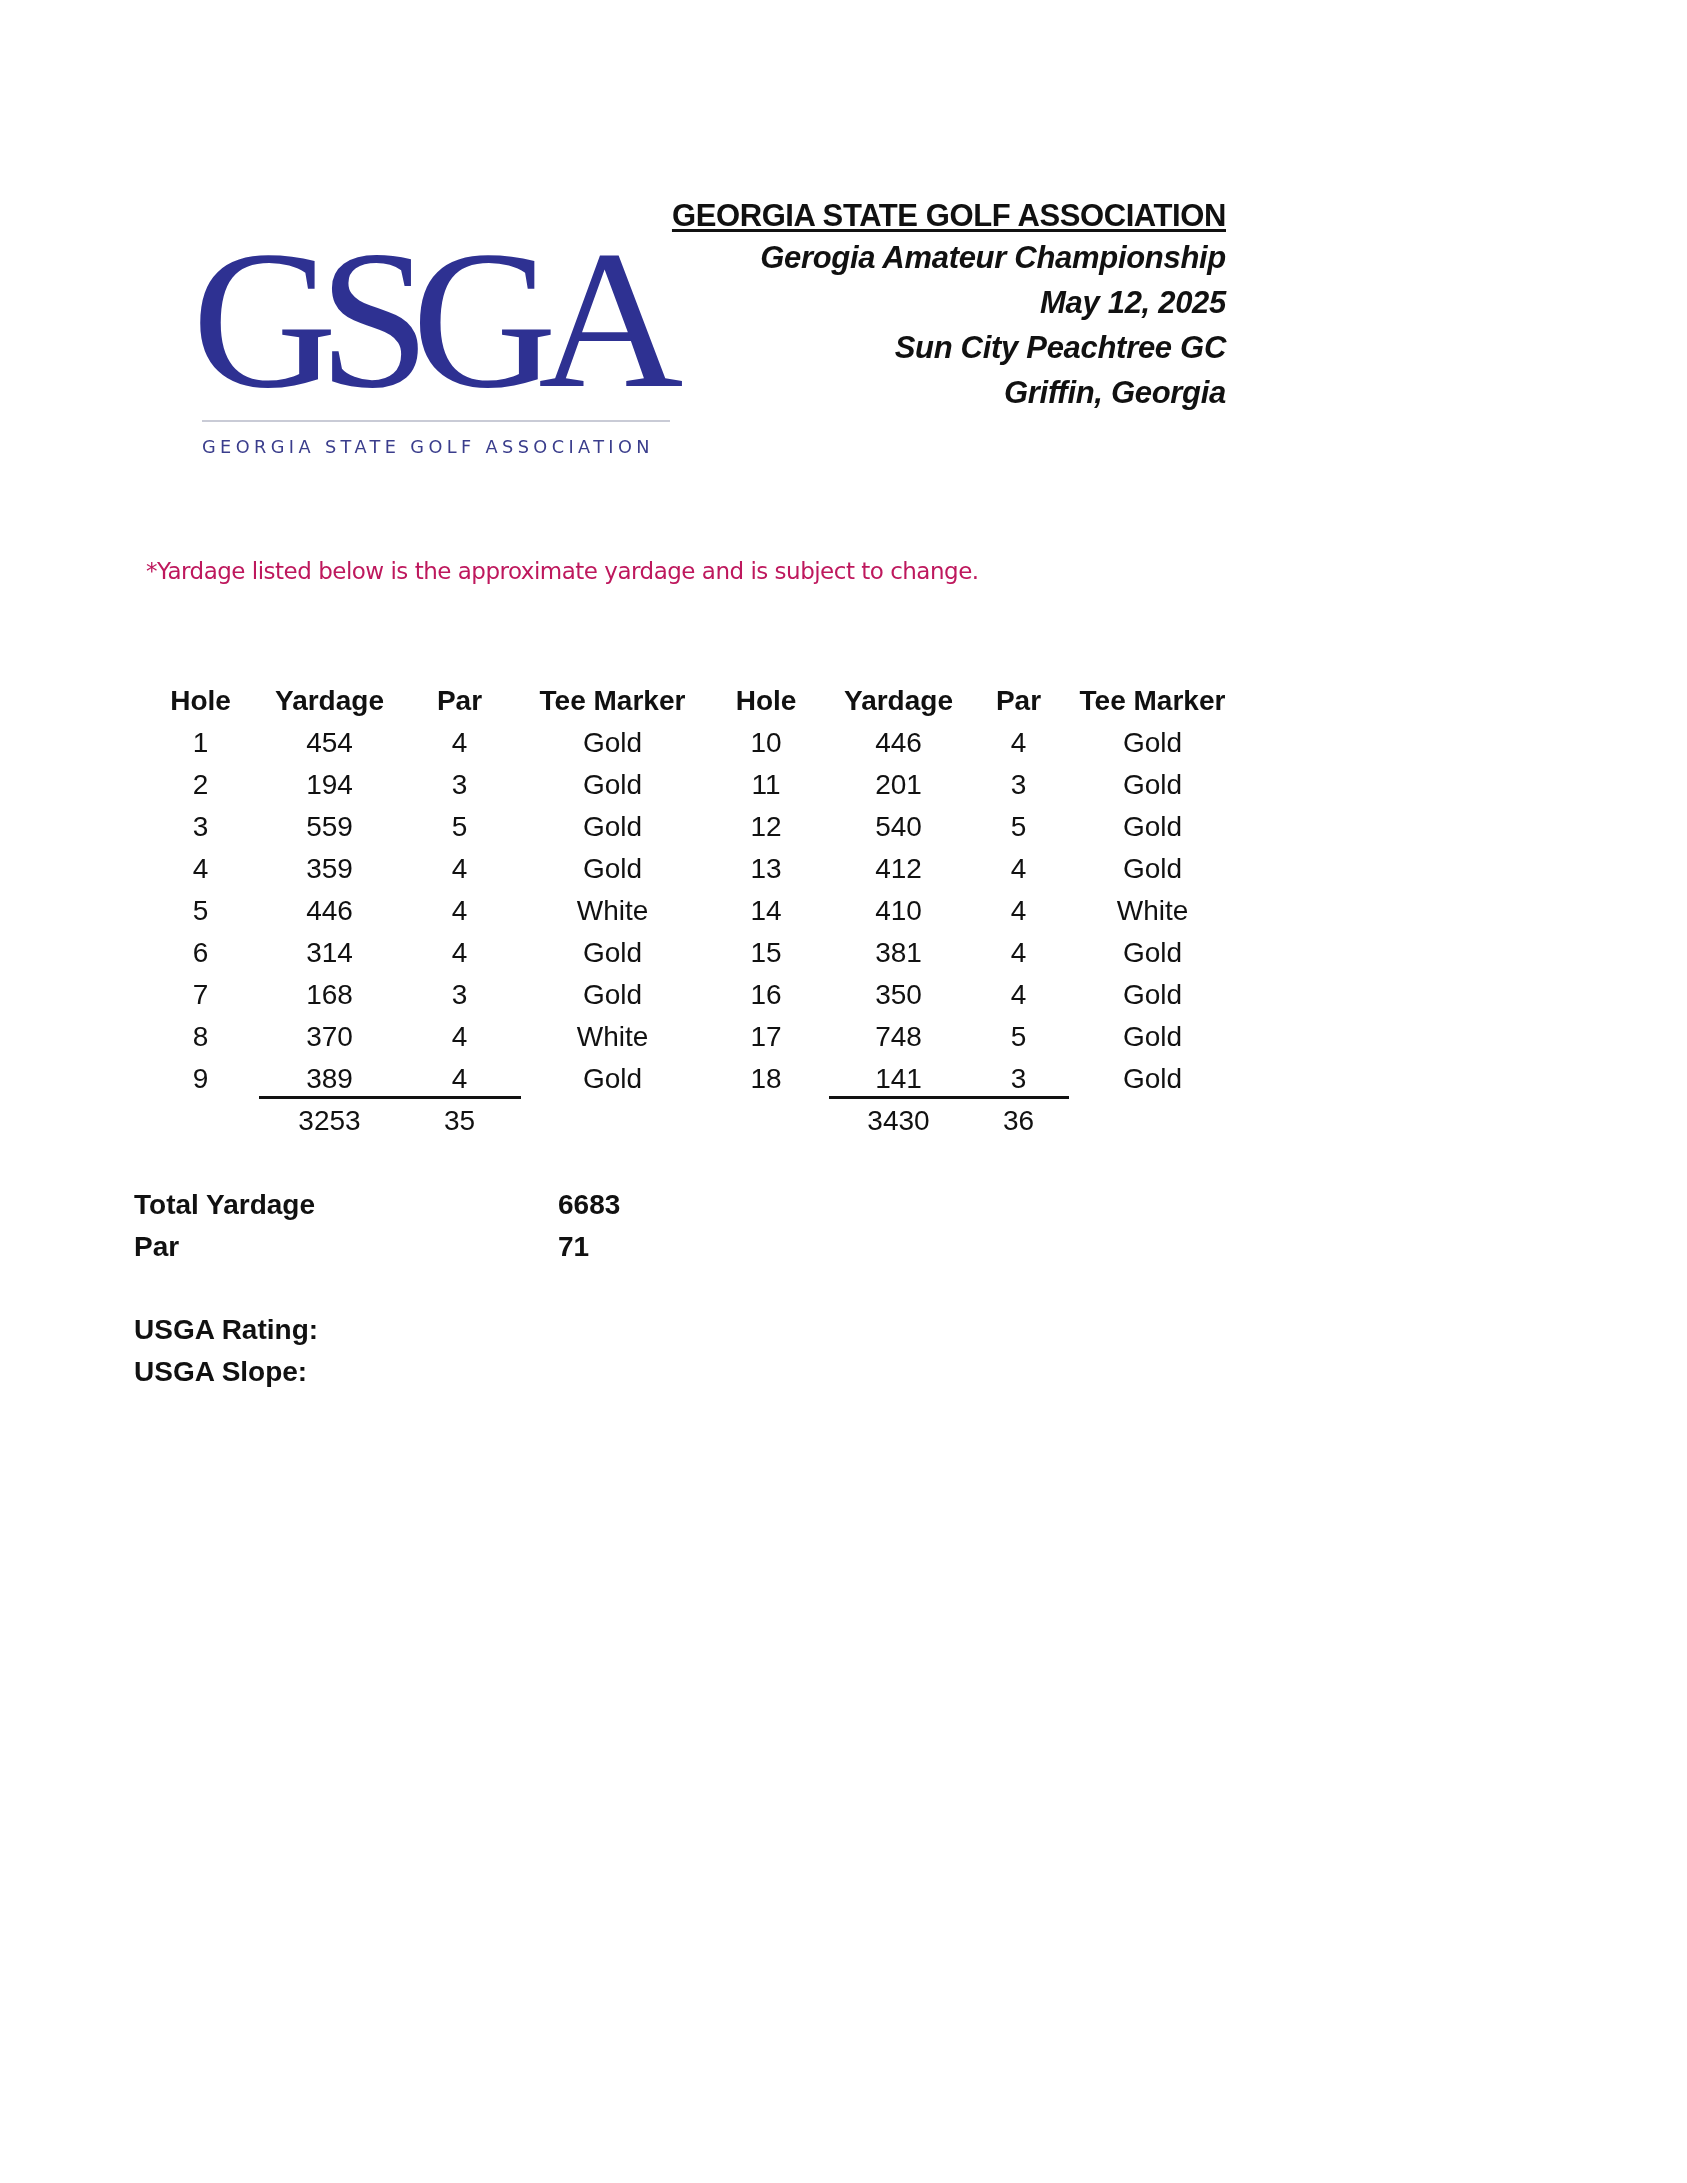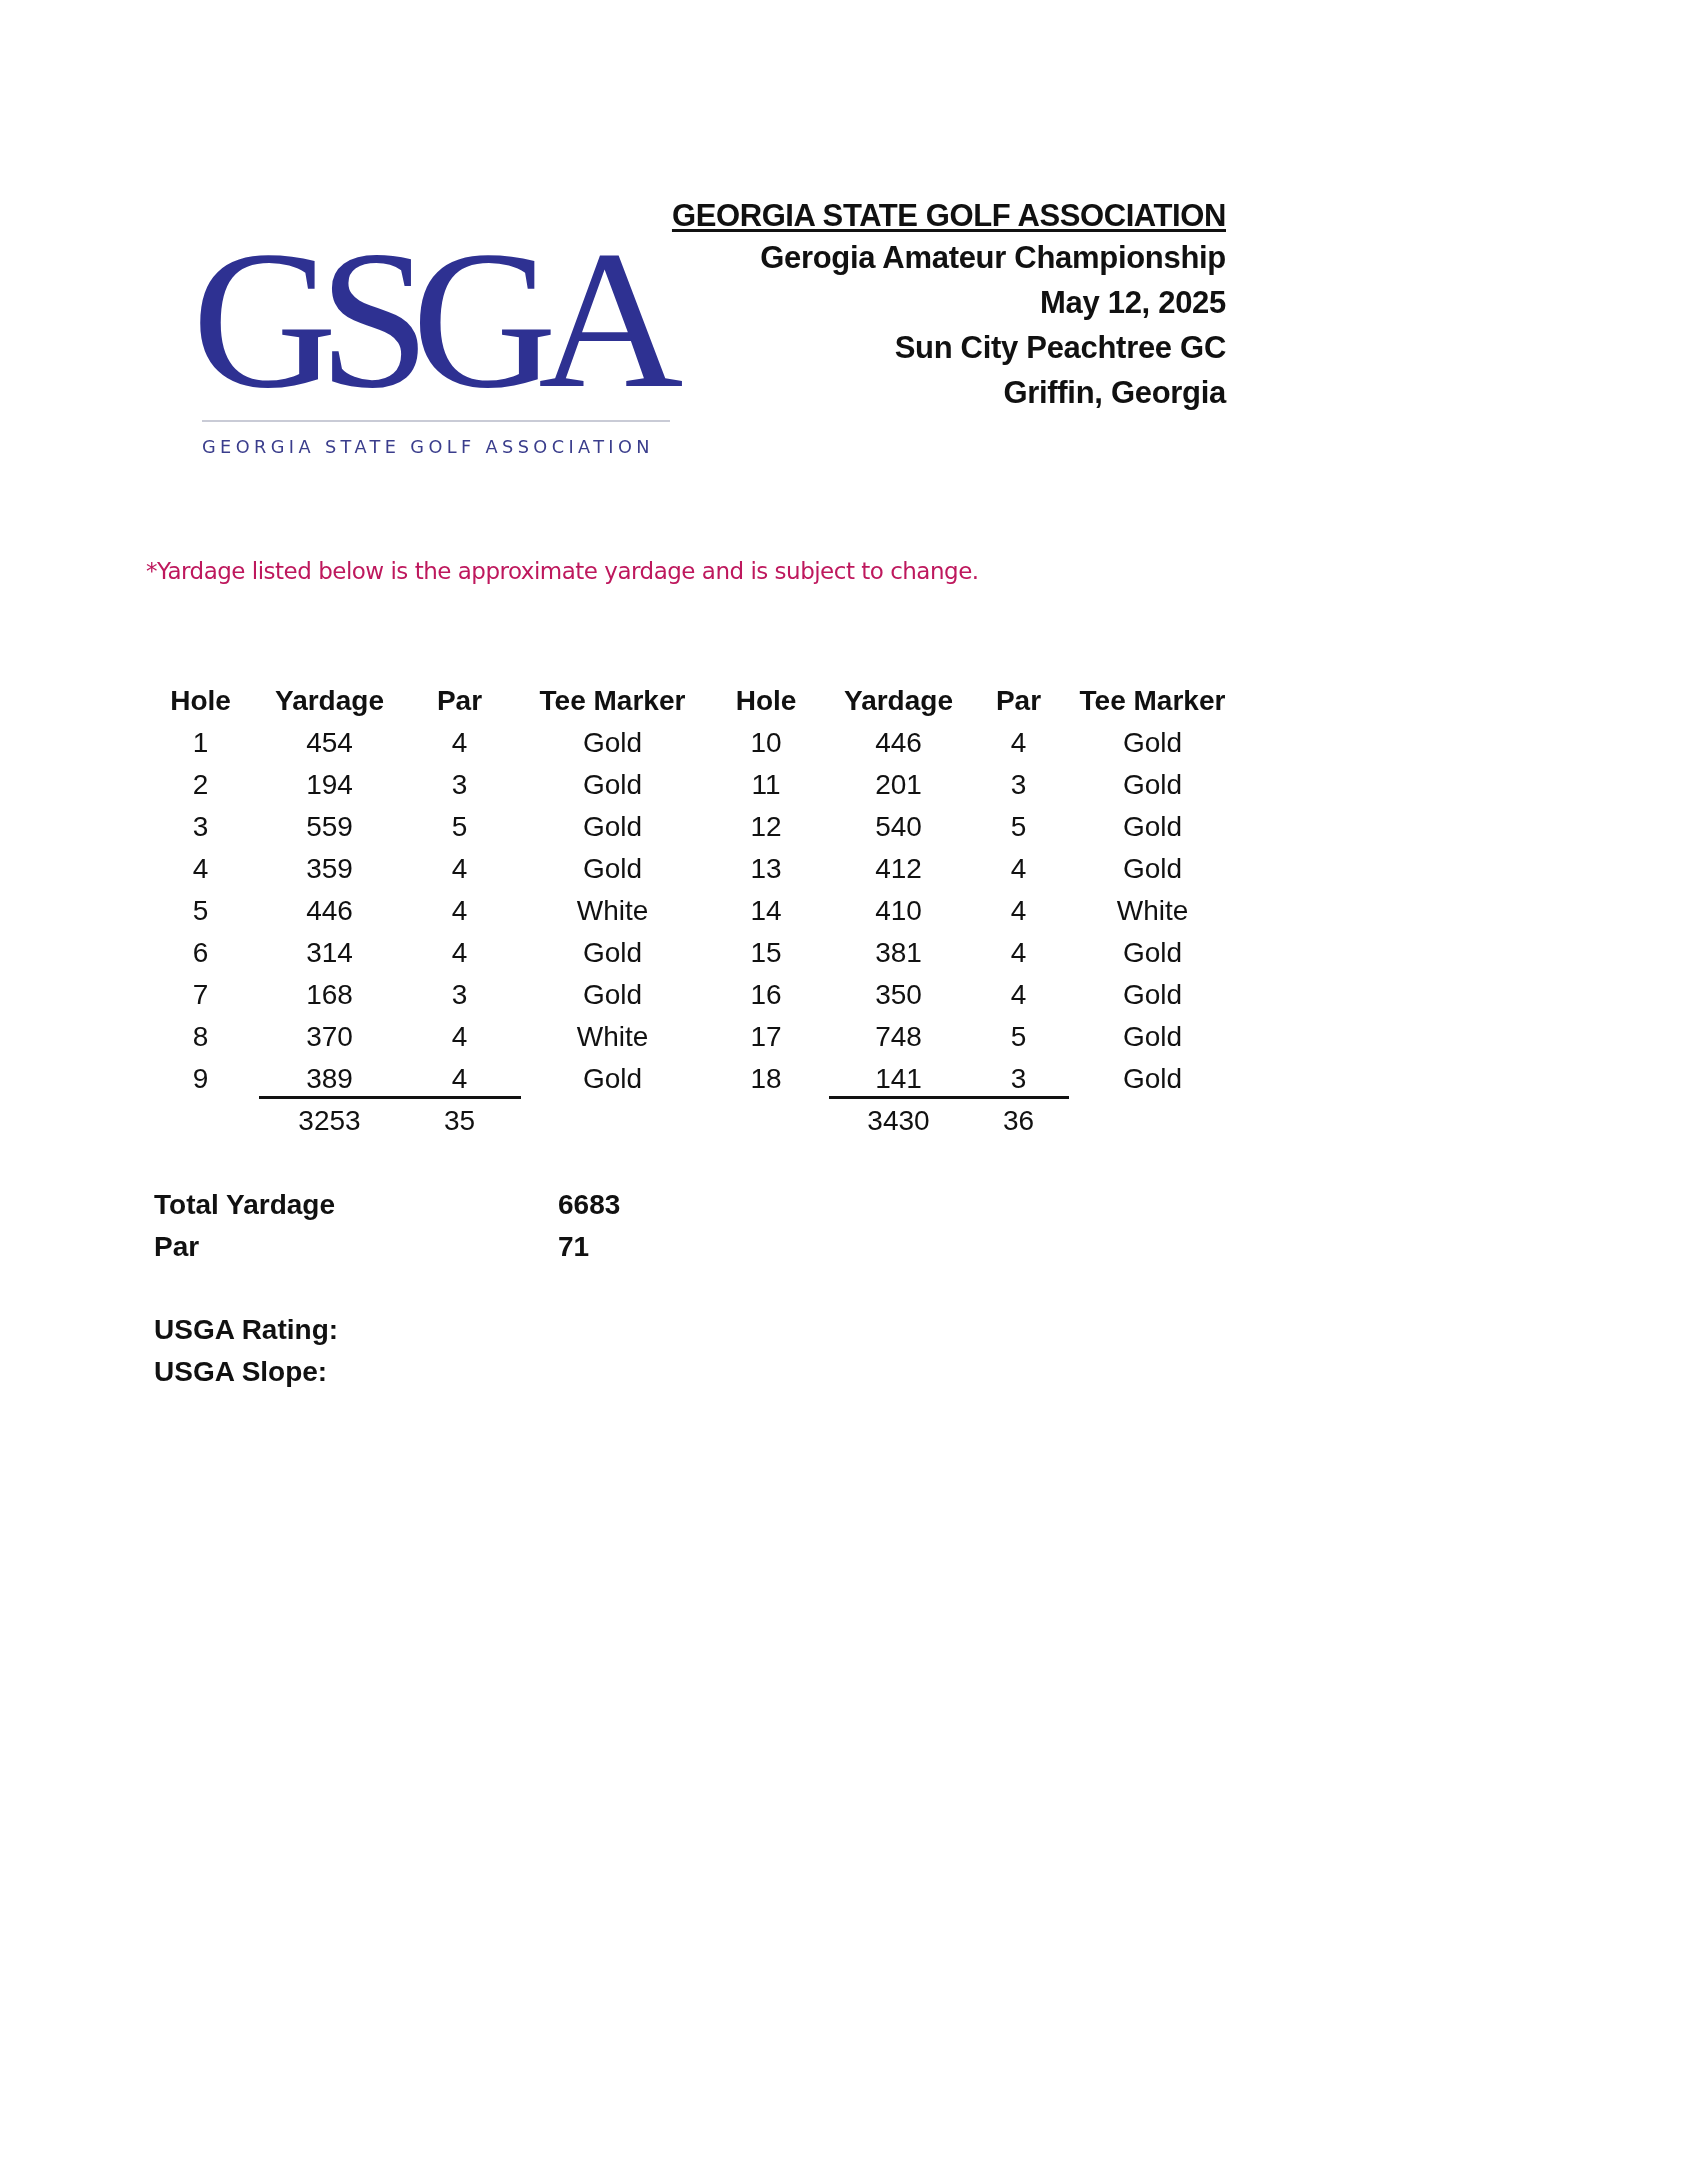--- a/index.html
+++ b/index.html
@@ -11,21 +11,21 @@
   .logo-mark { position: absolute; left: 0; top: 0; width: 485px; height: 152px;
     font-family: "Liberation Serif", serif; font-size: 201px; line-height: 152px; color: #2e3192;
     letter-spacing: -18.6px; transform: scaleY(0.98); transform-origin: left top; white-space: nowrap; }
   .logo-rule { position: absolute; left: 10px; top: 175px; width: 468px; height: 1.7px; background: #c9cbd6; }
   .logo-sub { position: absolute; left: 10px; top: 192px; width: 472px; font-family: "DejaVu Sans", sans-serif;
     font-size: 17.7px; letter-spacing: 4.4px; color: #3a3d8c; white-space: nowrap; }
 
   
   .hdr { right: 461px; top: 196px; text-align: right; }
   .hdr-title { font-weight: bold; font-size: 31px; line-height: 39px; text-decoration: underline; text-decoration-thickness: 2.5px; text-underline-offset: 3.4px; letter-spacing: -0.4px; white-space: nowrap; }
-  .hdr-line { font-weight: bold; font-size: 31px; line-height: 45px; white-space: nowrap; letter-spacing: -0.3px; }
+  .hdr-line { font-weight: bold; font-style: italic; font-size: 31px; line-height: 45px; white-space: nowrap; letter-spacing: -0.3px; }
 
   
   .note { left: 146px; top: 558px; font-family: "DejaVu Sans", sans-serif; font-size: 23px; letter-spacing: -0.5px; color: #be185d; white-space: nowrap; }
 
   
   .tbl { top: 680px; }
   .tbl-left { left: 160px; }
   .tbl-right { left: 724px; }
   .row { position: relative; height: 42px; }
   .cell { position: absolute; top: 0; height: 42px; line-height: 42px; text-align: center; font-size: 28px; white-space: nowrap; }
@@ -34,21 +34,21 @@
   .c-yard { left: 103px; width: 133px; }
   .c-par { left: 253px; width: 93px; }
   .c-tee { left: 364px; width: 177px; }
   .right .c-hole { left: 0; width: 84px; }
   .right .c-yard { left: 108px; width: 133px; }
   .right .c-par { left: 250px; width: 89px; }
   .right .c-tee { left: 346px; width: 165px; }
   .total-rule { position: absolute; height: 2.5px; background: #111; }
 
   
-  .sum { left: 154px; font-weight: bold; font-size: 28px; line-height: 42px; white-space: nowrap; }
+  .sum { left: 134px; font-weight: bold; font-size: 28px; line-height: 42px; white-space: nowrap; }
   .sum-val { font-weight: bold; font-size: 28px; line-height: 42px; width: 101px; text-align: left; }
 </style>
 </head>
 <body>
 
 <div class="abs logo">
   <div class="logo-mark">GSGA</div>
   <div class="logo-rule"></div>
   <div class="logo-sub">GEORGIA STATE GOLF ASSOCIATION</div>
 </div>

